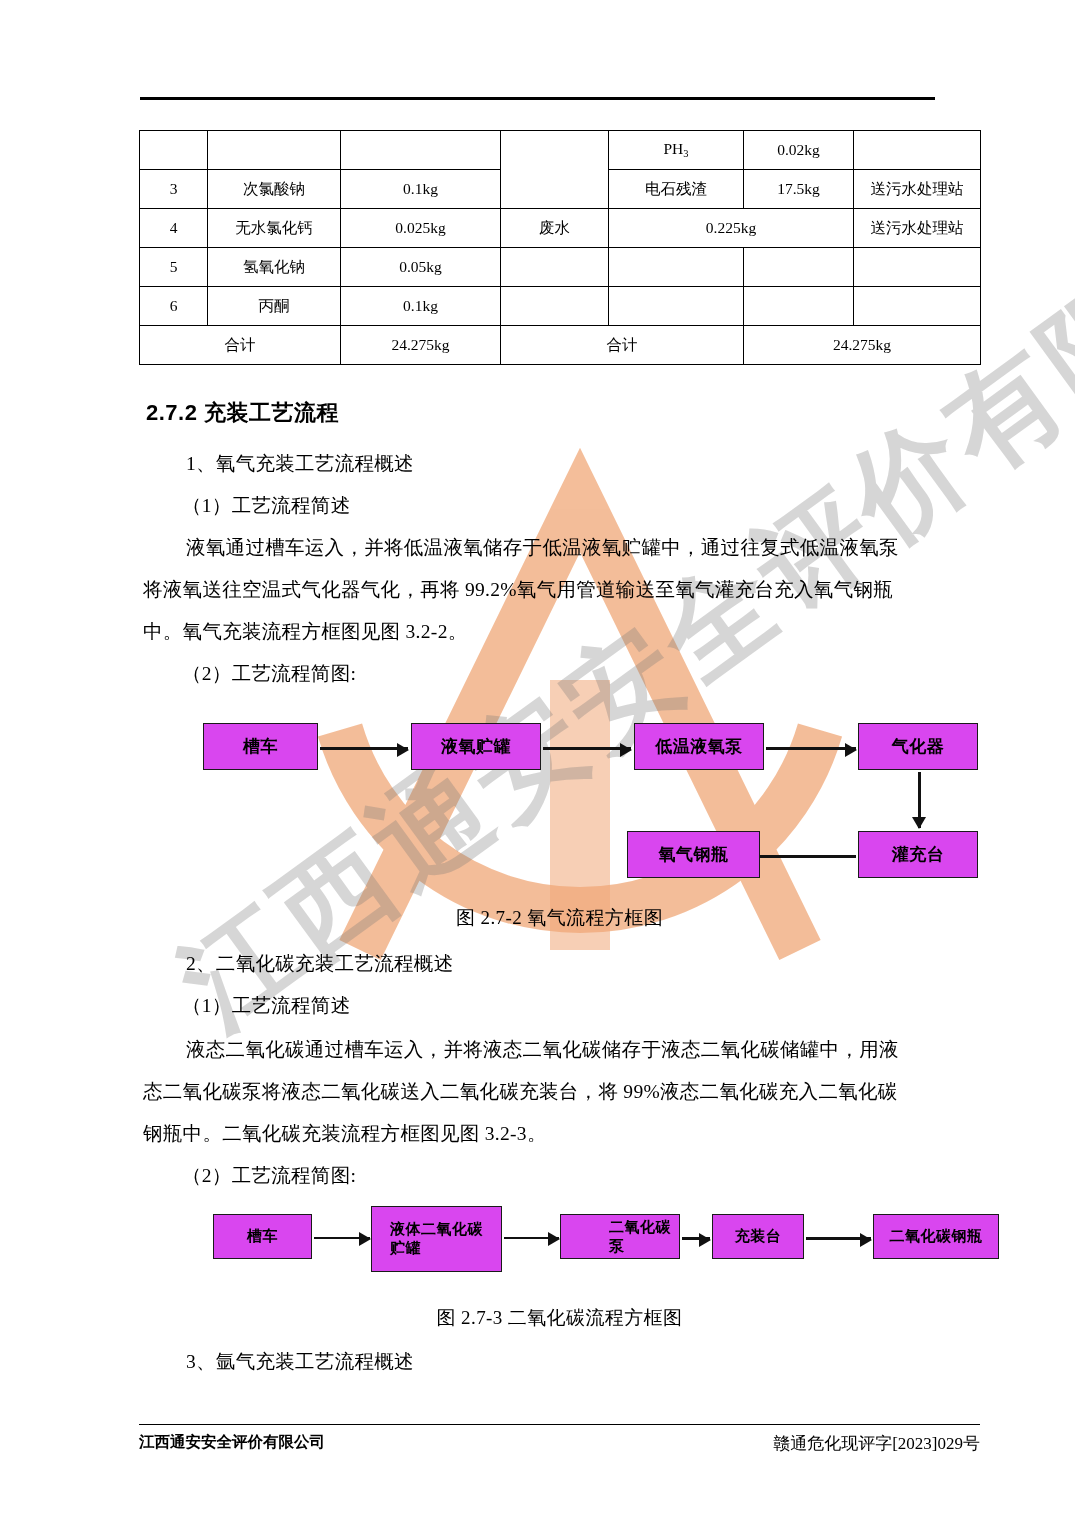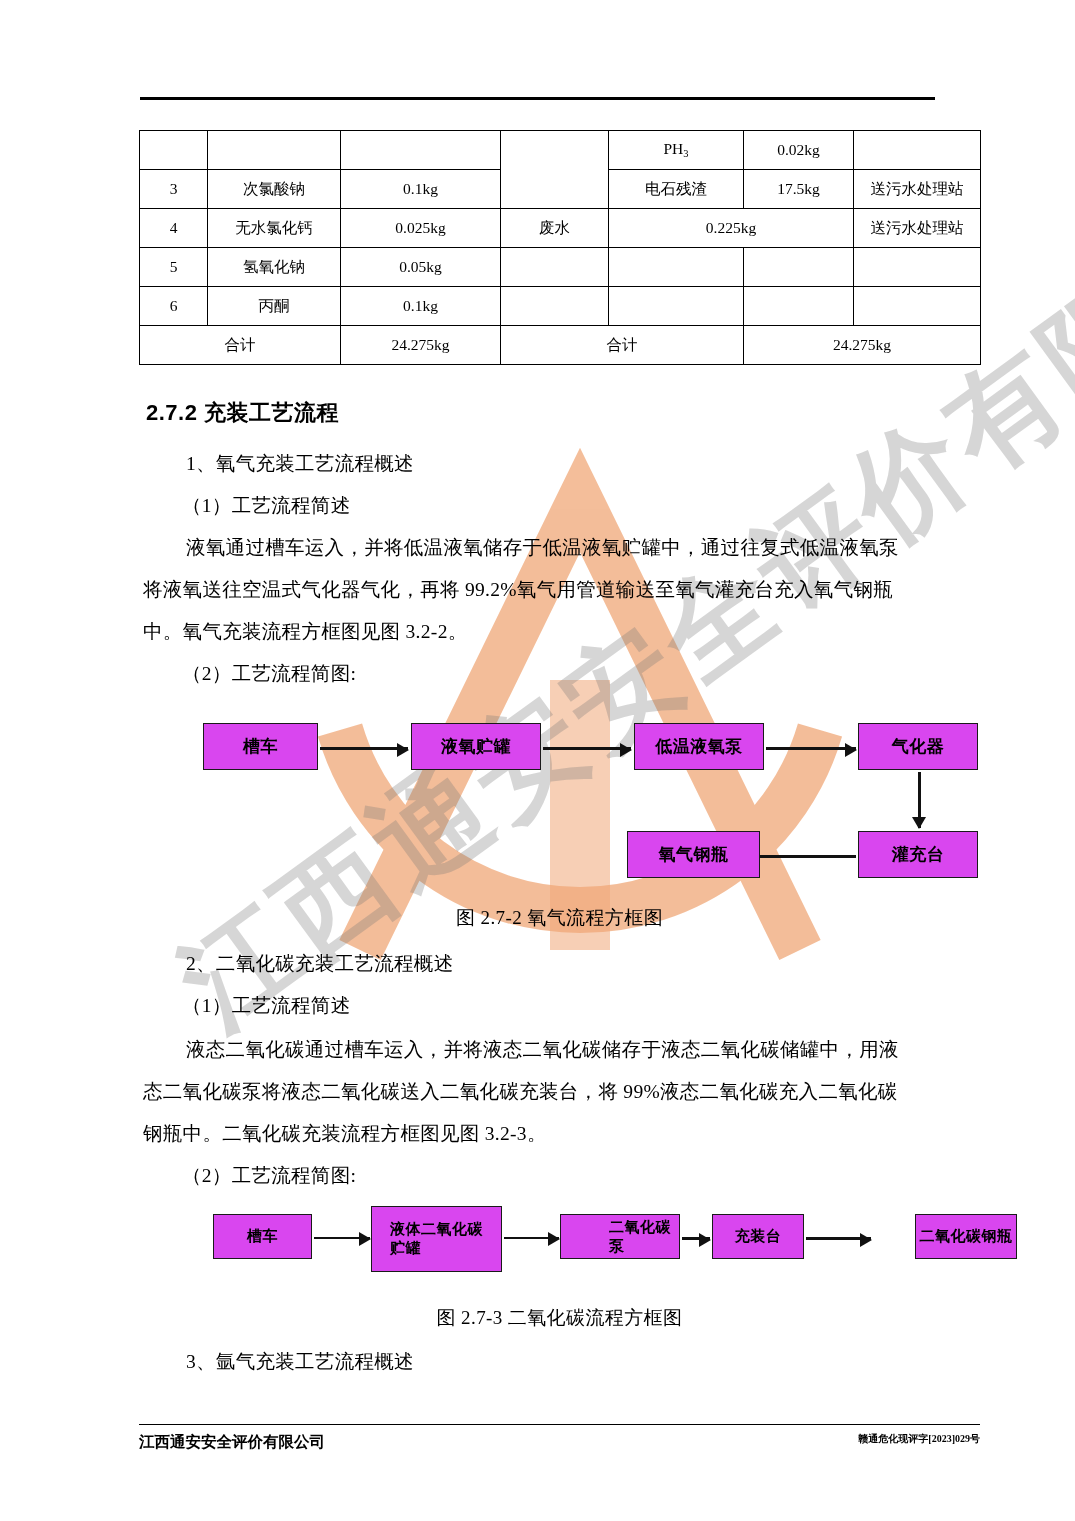--- a/index.html
+++ b/index.html
@@ -221,22 +221,22 @@
     left: 139px;
     top: 1432px;
     font-size: 15.5px;
     font-weight: 700;
     z-index: 3;
   }
   #footer-right {
     position: absolute;
     right: 95px;
     top: 1432px;
-    font-size: 10px;
-    font-weight: 700;
+    font-size: 17px;
+    font-weight: 400;
     z-index: 3;
   }
 </style>
 </head>
 <body>
 
 <div id="page">
 
   <div id="watermark-layer">
     <svg class="wm-logo" viewBox="0 0 560 560" xmlns="http://www.w3.org/2000/svg">
@@ -370,21 +370,21 @@
       <div class="fbox small" style="left:371px; top:1206px; width:131px; height:66px; white-space:pre-line;">液体二氧化碳
 贮罐</div>
       <div class="arrow-h" style="left:504px; top:1237px; width:55px; border-top-width:2.5px;"></div>
 
       <div class="fbox small" style="left:560px; top:1214px; width:120px; height:45px;padding-left:48px;">二氧化碳泵</div>
       <div class="arrow-h" style="left:682px; top:1237px; width:28px;"></div>
 
       <div class="fbox small" style="left:712px; top:1214px; width:92px; height:45px;">充装台</div>
       <div class="arrow-h" style="left:806px; top:1237px; width:65px;"></div>
 
-      <div class="fbox small" style="left:915px; top:1214px; width:102px; height:45px;">二氧化碳钢瓶</div>
+      <div class="fbox small" style="left:873px; top:1214px; width:126px; height:45px;">二氧化碳钢瓶</div>
     </div>
 
     <div class="caption" style="top:1305px;">图 2.7-3 二氧化碳流程方框图</div>
 
     <div class="body-line" style="left:186px; top:1348px;">3、氩气充装工艺流程概述</div>
   </div>
 
   <div id="foot-rule"></div>
   <div id="footer-left">江西通安安全评价有限公司</div>
   <div id="footer-right">赣通危化现评字[2023]029号</div>

